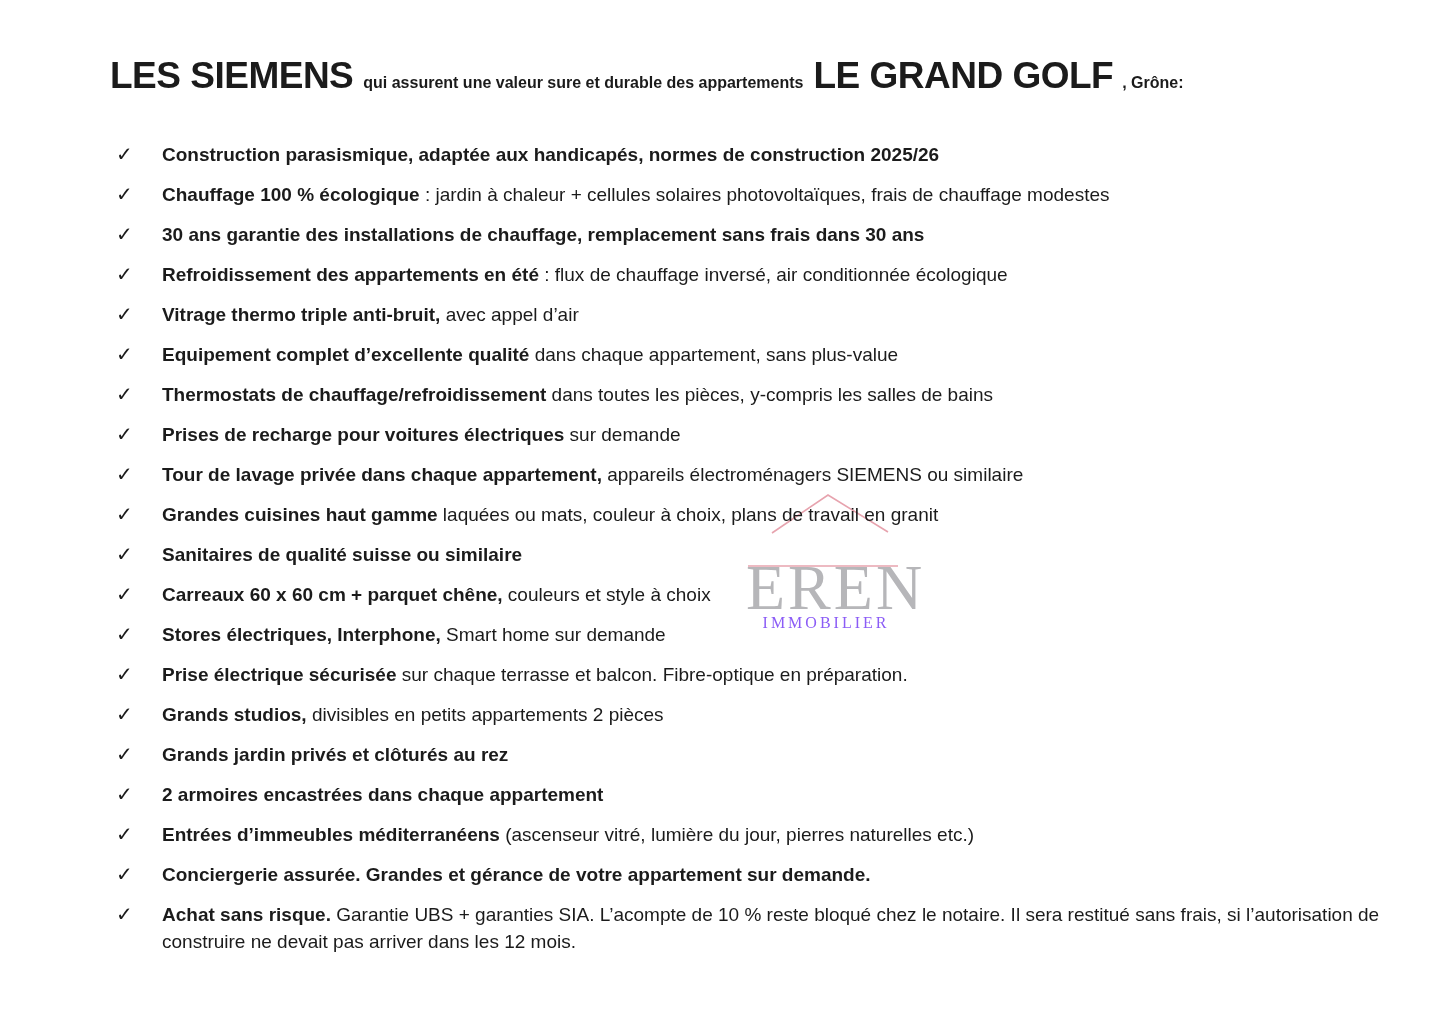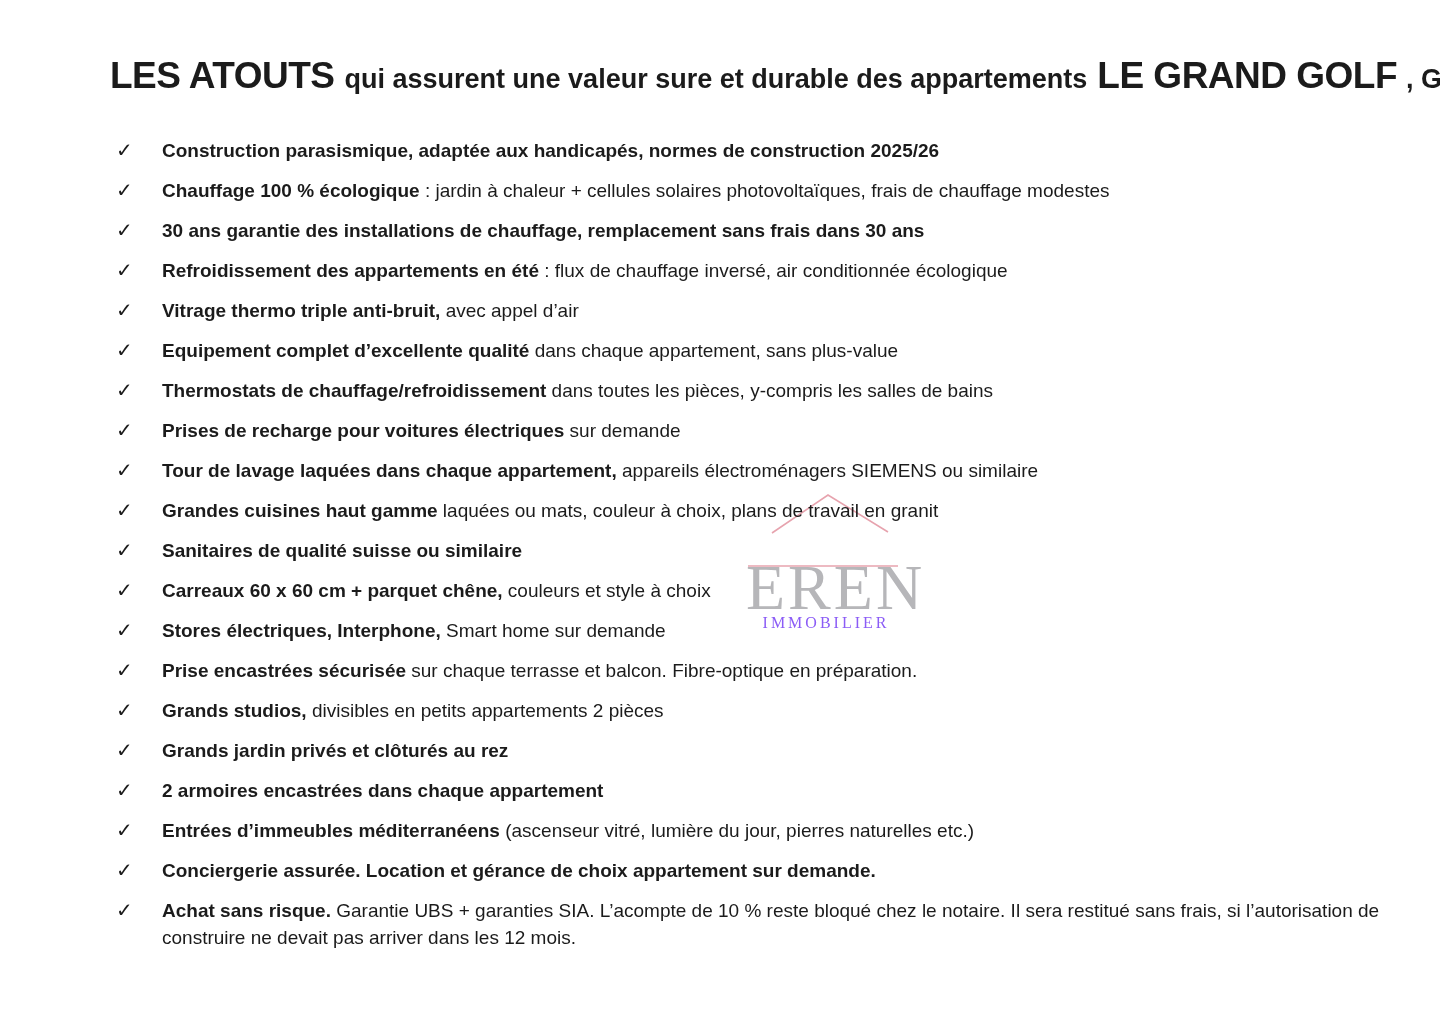--- a/index.html
+++ b/index.html
@@ -16,21 +16,21 @@
     padding: 55px 0 0 110px;
   }
   
   .title {
     font-weight: bold;
     white-space: nowrap;
     line-height: 42px;
     letter-spacing: -0.5px;
   }
   .t-big   { font-size: 37px; letter-spacing: -0.5px; }
-  .t-small { font-size: 27px; letter-spacing: 0; }
+  .t-small { font-size: 16px; letter-spacing: 0; }
   .t-mid   { margin: 0 10px; }
   .t-loc   { margin-left: 9px; }
   
   .watermark {
     position: absolute;
     z-index: 0;
     pointer-events: none;
   }
   .wm-roof { position: absolute; left: 630px; top: 432px; }
   .wm-text {
@@ -80,38 +80,38 @@
     <svg class="wm-roof" width="170" height="90" viewBox="0 0 170 90">
       <polyline id="wm-roof-line" points="32,46 88,8 148,45" fill="none" stroke-width="1.6" stroke="#e7a3ae"></polyline>
       <line id="wm-base-line" x1="8" y1="79" x2="158" y2="79" stroke-width="1.6" stroke="#e7a3ae"></line>
     </svg>
     <div class="wm-text">
       <div class="wm-name" style="color: rgb(182, 182, 185);">EREN</div>
       <div class="wm-sub" style="color: #8b5cf6;">IMMOBILIER</div>
     </div>
   </div>
 
-  <h1 class="title"><span class="t-big">LES ATOUTS</span><span class="t-small t-mid">qui assurent une valeur sure et durable des appartements</span><span class="t-big">LE GRAND GOLF</span><span class="t-small t-loc">, Grône:</span></h1>
+  <h1 class="title"><span class="t-big">LES SIEMENS</span><span class="t-small t-mid">qui assurent une valeur sure et durable des appartements</span><span class="t-big">LE GRAND GOLF</span><span class="t-small t-loc">, Grône:</span></h1>
 
   <ul class="list" id="features-list">
       <li class="item"><span class="check">✓</span><span class="b">Construction parasismique, adaptée aux handicapés, normes de construction 2025/26</span><span class="r"></span></li>
       <li class="item"><span class="check">✓</span><span class="b">Chauffage 100 % écologique</span><span class="r"> : jardin à chaleur + cellules solaires photovoltaïques, frais de chauffage modestes</span></li>
       <li class="item"><span class="check">✓</span><span class="b">30 ans garantie des installations de chauffage, remplacement sans frais dans 30 ans</span><span class="r"></span></li>
       <li class="item"><span class="check">✓</span><span class="b">Refroidissement des appartements en été</span><span class="r"> : flux de chauffage inversé, air conditionnée écologique</span></li>
       <li class="item"><span class="check">✓</span><span class="b">Vitrage thermo triple anti-bruit,</span><span class="r"> avec appel d’air</span></li>
       <li class="item"><span class="check">✓</span><span class="b">Equipement complet d’excellente qualité</span><span class="r"> dans chaque appartement, sans plus-value</span></li>
       <li class="item"><span class="check">✓</span><span class="b">Thermostats de chauffage/refroidissement</span><span class="r"> dans toutes les pièces, y-compris les salles de bains</span></li>
       <li class="item"><span class="check">✓</span><span class="b">Prises de recharge pour voitures électriques</span><span class="r"> sur demande</span></li>
-      <li class="item"><span class="check">✓</span><span class="b">Tour de lavage laquées dans chaque appartement,</span><span class="r"> appareils électroménagers SIEMENS ou similaire</span></li>
+      <li class="item"><span class="check">✓</span><span class="b">Tour de lavage privée dans chaque appartement,</span><span class="r"> appareils électroménagers SIEMENS ou similaire</span></li>
       <li class="item"><span class="check">✓</span><span class="b">Grandes cuisines haut gamme</span><span class="r"> laquées ou mats, couleur à choix, plans de travail en granit</span></li>
       <li class="item"><span class="check">✓</span><span class="b">Sanitaires de qualité suisse ou similaire</span><span class="r"></span></li>
       <li class="item"><span class="check">✓</span><span class="b">Carreaux 60 x 60 cm + parquet chêne,</span><span class="r"> couleurs et style à choix</span></li>
       <li class="item"><span class="check">✓</span><span class="b">Stores électriques, Interphone,</span><span class="r"> Smart home sur demande</span></li>
-      <li class="item"><span class="check">✓</span><span class="b">Prise encastrées sécurisée</span><span class="r"> sur chaque terrasse et balcon. Fibre-optique en préparation.</span></li>
+      <li class="item"><span class="check">✓</span><span class="b">Prise électrique sécurisée</span><span class="r"> sur chaque terrasse et balcon. Fibre-optique en préparation.</span></li>
       <li class="item"><span class="check">✓</span><span class="b">Grands studios,</span><span class="r"> divisibles en petits appartements 2 pièces</span></li>
       <li class="item"><span class="check">✓</span><span class="b">Grands jardin privés et clôturés au rez</span><span class="r"></span></li>
       <li class="item"><span class="check">✓</span><span class="b">2 armoires encastrées dans chaque appartement</span><span class="r"></span></li>
       <li class="item"><span class="check">✓</span><span class="b">Entrées d’immeubles méditerranéens</span><span class="r"> (ascenseur vitré, lumière du jour, pierres naturelles etc.)</span></li>
-      <li class="item"><span class="check">✓</span><span class="b">Conciergerie assurée. Location et gérance de choix appartement sur demande.</span><span class="r"></span></li>
+      <li class="item"><span class="check">✓</span><span class="b">Conciergerie assurée. Grandes et gérance de votre appartement sur demande.</span><span class="r"></span></li>
       <li class="item"><span class="check">✓</span><span class="b">Achat sans risque.</span><span class="r"> Garantie UBS + garanties SIA. L’acompte de 10 % reste bloqué chez le notaire. Il sera restitué sans frais, si l’autorisation de construire ne devait pas arriver dans les 12 mois.</span></li>
     </ul>
 
 </div>
 
 </body></html>

